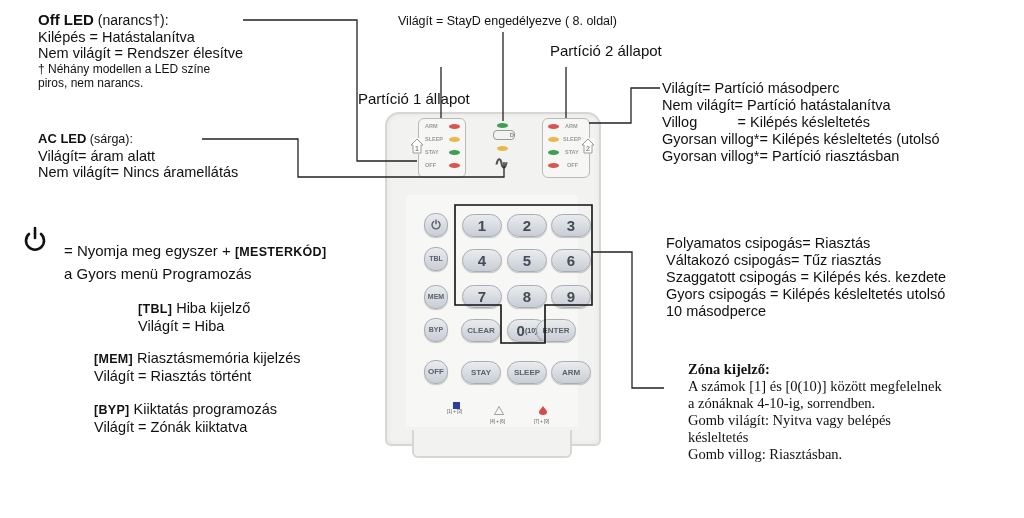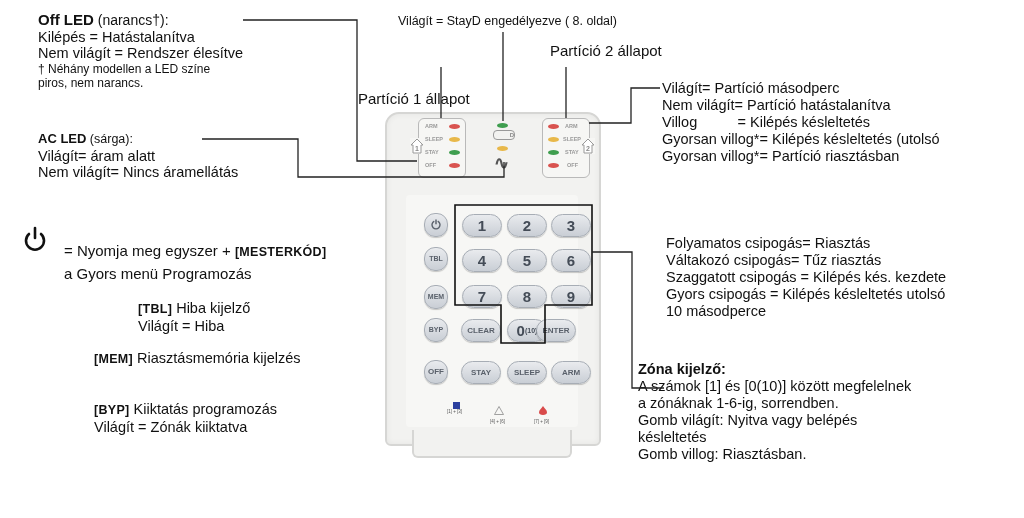--- a/index.html
+++ b/index.html
@@ -53,20 +53,21 @@
   <div><span>= Nyomja meg egyszer + </span><span class="sc">[MESTERKÓD]</span></div>
   <div>a Gyors menü Programozás</div>
 </div>
 
 <div class="abs txt" style="left:94px;top:300px;margin-left:44px;">
   <div><span class="sc">[TBL]</span><span> Hiba kijelző</span></div>
   <div>Világít = Hiba</div>
 </div>
 <div class="abs txt" style="left:94px;top:350px;">
   <div><span class="sc">[MEM]</span><span> Riasztásmemória kijelzés</span></div>
+  <div>Világít = Riasztás történt</div>
 </div>
 <div class="abs txt" style="left:94px;top:401px;">
   <div><span class="sc">[BYP]</span><span> Kiiktatás programozás</span></div>
   <div>Világít = Zónák kiiktatva</div>
 </div>
 
 <div class="abs" style="left:398px;top:14px;font-size:12.5px;white-space:nowrap;">Világít = StayD engedélyezve ( 8. oldal)</div>
 <div class="abs" style="left:358px;top:42px;font-size:15px;white-space:nowrap;margin-top:48px;">Partíció 1 állapot</div>
 <div class="abs" style="left:550px;top:42px;font-size:15px;white-space:nowrap;">Partíció 2 állapot</div>
 
@@ -79,24 +80,24 @@
 </div>
 
 <div class="abs txt" style="left:666px;top:235px;line-height:17px;">
   <div>Folyamatos csipogás= Riasztás</div>
   <div>Váltakozó csipogás= Tűz riasztás</div>
   <div>Szaggatott csipogás = Kilépés kés. kezdete</div>
   <div>Gyors csipogás = Kilépés késleltetés utolsó</div>
   <div>10 másodperce</div>
 </div>
 
-<div class="abs txt" style="left:638px;top:361px;line-height:17px;">
+<div class="abs txt" style="left:688px;top:361px;line-height:17px;font-family:Liberation Serif, serif;">
   <div class="b">Zóna kijelző:</div>
   <div>A számok [1] és [0(10)] között megfelelnek</div>
-  <div>a zónáknak 1-6-ig, sorrendben.</div>
+  <div>a zónáknak 4-10-ig, sorrendben.</div>
   <div>Gomb világít: Nyitva vagy belépés</div>
   <div>késleltetés</div>
   <div>Gomb villog: Riasztásban.</div>
 </div>
 
 <div class="keypad"></div>
 <div class="keypad-bottom"></div>
 
 <div class="ledbox" style="left:418px;top:118px;">
   <span class="ledlbl" style="left:6px;top:4px;">ARM</span>

